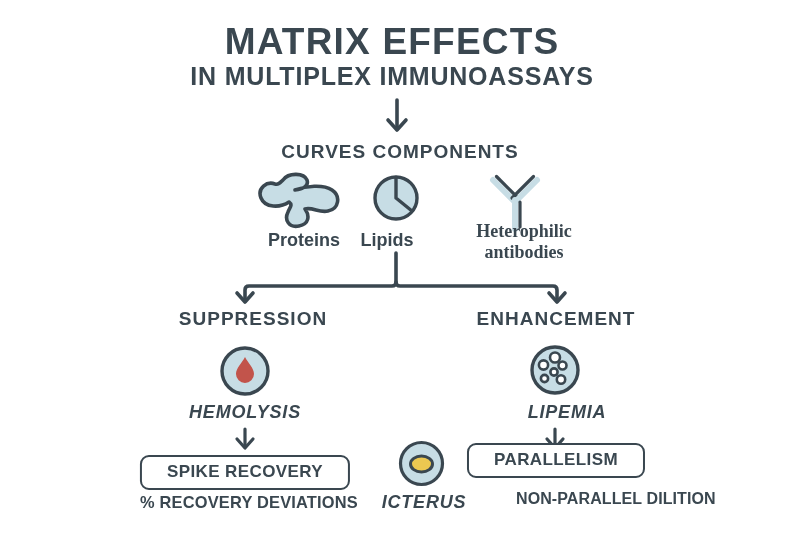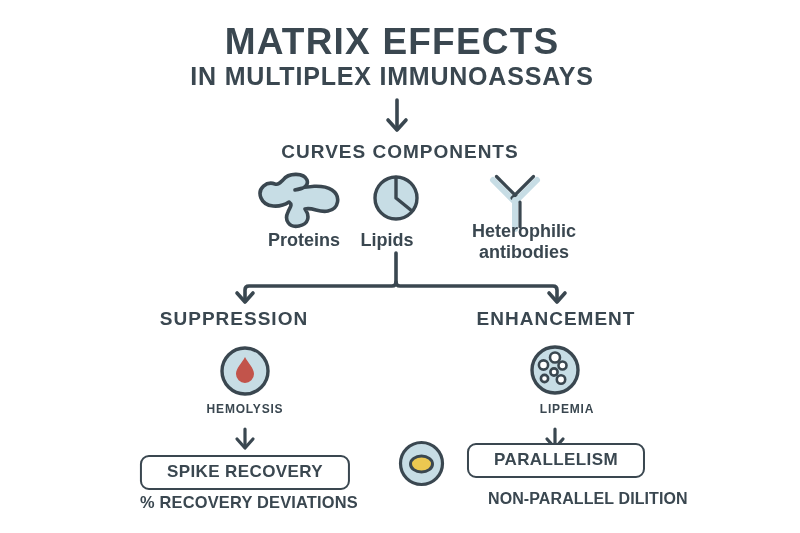--- a/index.html
+++ b/index.html
@@ -10,28 +10,28 @@
     position:relative;width:800px;height:533px;background:var(--background);
     font-family:"Liberation Sans",sans-serif;color:var(--dark);overflow:hidden;
   }
   .abs{position:absolute;}
   .cx{transform:translateX(-50%);}
   .lbl{white-space:nowrap;}
   .title{font-size:37px;font-weight:bold;letter-spacing:1.2px;}
   .subtitle{font-size:25px;font-weight:bold;letter-spacing:0.8px;}
   .section-heading{font-size:19px;font-weight:bold;letter-spacing:1px;}
   .icon-label{font-size:18px;font-weight:bold;}
-  .node-label{font-size:12px;font-weight:bold;letter-spacing:0.8px;}
+  .node-label{font-size:18px;font-weight:bold;letter-spacing:0.8px;font-style:italic;}
   .box{
     display:inline-block;border:2.2px solid var(--dark);border-radius:9px;
     padding:5px 25px 6px;font-size:17px;font-weight:bold;letter-spacing:0.4px;white-space:nowrap;
     background:var(--background);
   }
   .caption{font-size:16.4px;font-weight:bold;letter-spacing:0.2px;}
-  .caption2{font-size:16px;font-weight:bold;letter-spacing:0.1px;line-height:19.5px;text-align:center;}
+  .caption2{font-size:16px;font-weight:bold;letter-spacing:0.1px;line-height:19.5px;text-align:center;margin-left:28px;}
   .wrap-label{width:126px;text-align:center;line-height:21px;}
   svg{display:block;}
 </style>
 </head>
 <body>
 
 <div class="canvas">
 
   <div class="abs cx title lbl" style="left:392px;top:21px;">MATRIX EFFECTS</div>
   <div class="abs cx subtitle lbl" style="left:392px;top:62px;">IN MULTIPLEX IMMUNOASSAYS</div>
@@ -67,32 +67,32 @@
       <path d="M13.5,7.5 L35,29" stroke="var(--dark)" stroke-width="3.2"></path>
       <path d="M54,11 L32,33" stroke="var(--light-blue)" stroke-width="6"></path>
       <path d="M50.5,7.5 L29,29" stroke="var(--dark)" stroke-width="3.2"></path>
       <path d="M32,31 L32,60" stroke="var(--light-blue)" stroke-width="6"></path>
       <path d="M37,33 L37,58" stroke="var(--dark)" stroke-width="3.2"></path>
     </svg>
   </div>
 
   <div class="abs cx icon-label lbl" style="left:296px;top:230px;margin-left:8px;">Proteins</div>
   <div class="abs cx icon-label lbl" style="left:387px;top:230px;">Lipids</div>
-  <div class="abs cx icon-label wrap-label" style="left:524px;top:221px;">Heterophilic antibodies</div>
+  <div class="abs cx icon-label wrap-label" style="left:524px;top:221px;font-family:Liberation Serif, serif;">Heterophilic antibodies</div>
 
   <div class="abs" style="left:225px;top:249px;">
     <svg width="350" height="62" viewBox="0 0 350 62" fill="none" stroke="var(--dark)" stroke-width="3.6" stroke-linecap="round" stroke-linejoin="round">
       <path d="M171,4 L171,33 Q171,37 167,37 L24,37 Q20,37 20,41 L20,50"></path>
       <path d="M171,33 Q171,37 175,37 L328,37 Q332,37 332,41 L332,50"></path>
       <path d="M12,44 L20,53 L28,44"></path>
       <path d="M324,44 L332,53 L340,44"></path>
     </svg>
   </div>
 
-  <div class="abs cx section-heading lbl" style="left:234px;top:308px;">SUPPRESSION</div>
+  <div class="abs cx section-heading lbl" style="left:253px;top:308px;">SUPPRESSION</div>
 
   <div class="abs" style="left:219px;top:345px;">
     <svg width="52" height="52" viewBox="0 0 52 52">
       <circle cx="26" cy="26" r="23" fill="var(--light-blue)" stroke="var(--dark)" stroke-width="3.4"></circle>
       <path d="M26,12 C29,18 35,23 35,29 A9,9 0 1 1 17,29 C17,23 23,18 26,12 Z" fill="var(--red)"></path>
     </svg>
   </div>
 
   <div class="abs cx node-label lbl" style="left:245px;top:402px;">HEMOLYSIS</div>
 
@@ -135,14 +135,15 @@
   <div class="abs caption2" style="left:488px;top:489px;">
     <div>NON-PARALLEL DILITION</div>
   </div>
 
   <div class="abs" style="left:398px;top:440px;">
     <svg width="47" height="47" viewBox="0 0 47 47">
       <circle cx="23.5" cy="23.5" r="21" fill="var(--light-blue)" stroke="var(--dark)" stroke-width="3.2"></circle>
       <ellipse cx="23.5" cy="24" rx="11" ry="8" fill="var(--yellow)" stroke="var(--dark)" stroke-width="3"></ellipse>
     </svg>
   </div>
+  <div class="abs cx node-label lbl" style="left:424px;top:492px;">ICTERUS</div>
 
 </div>
 
 </body></html>

